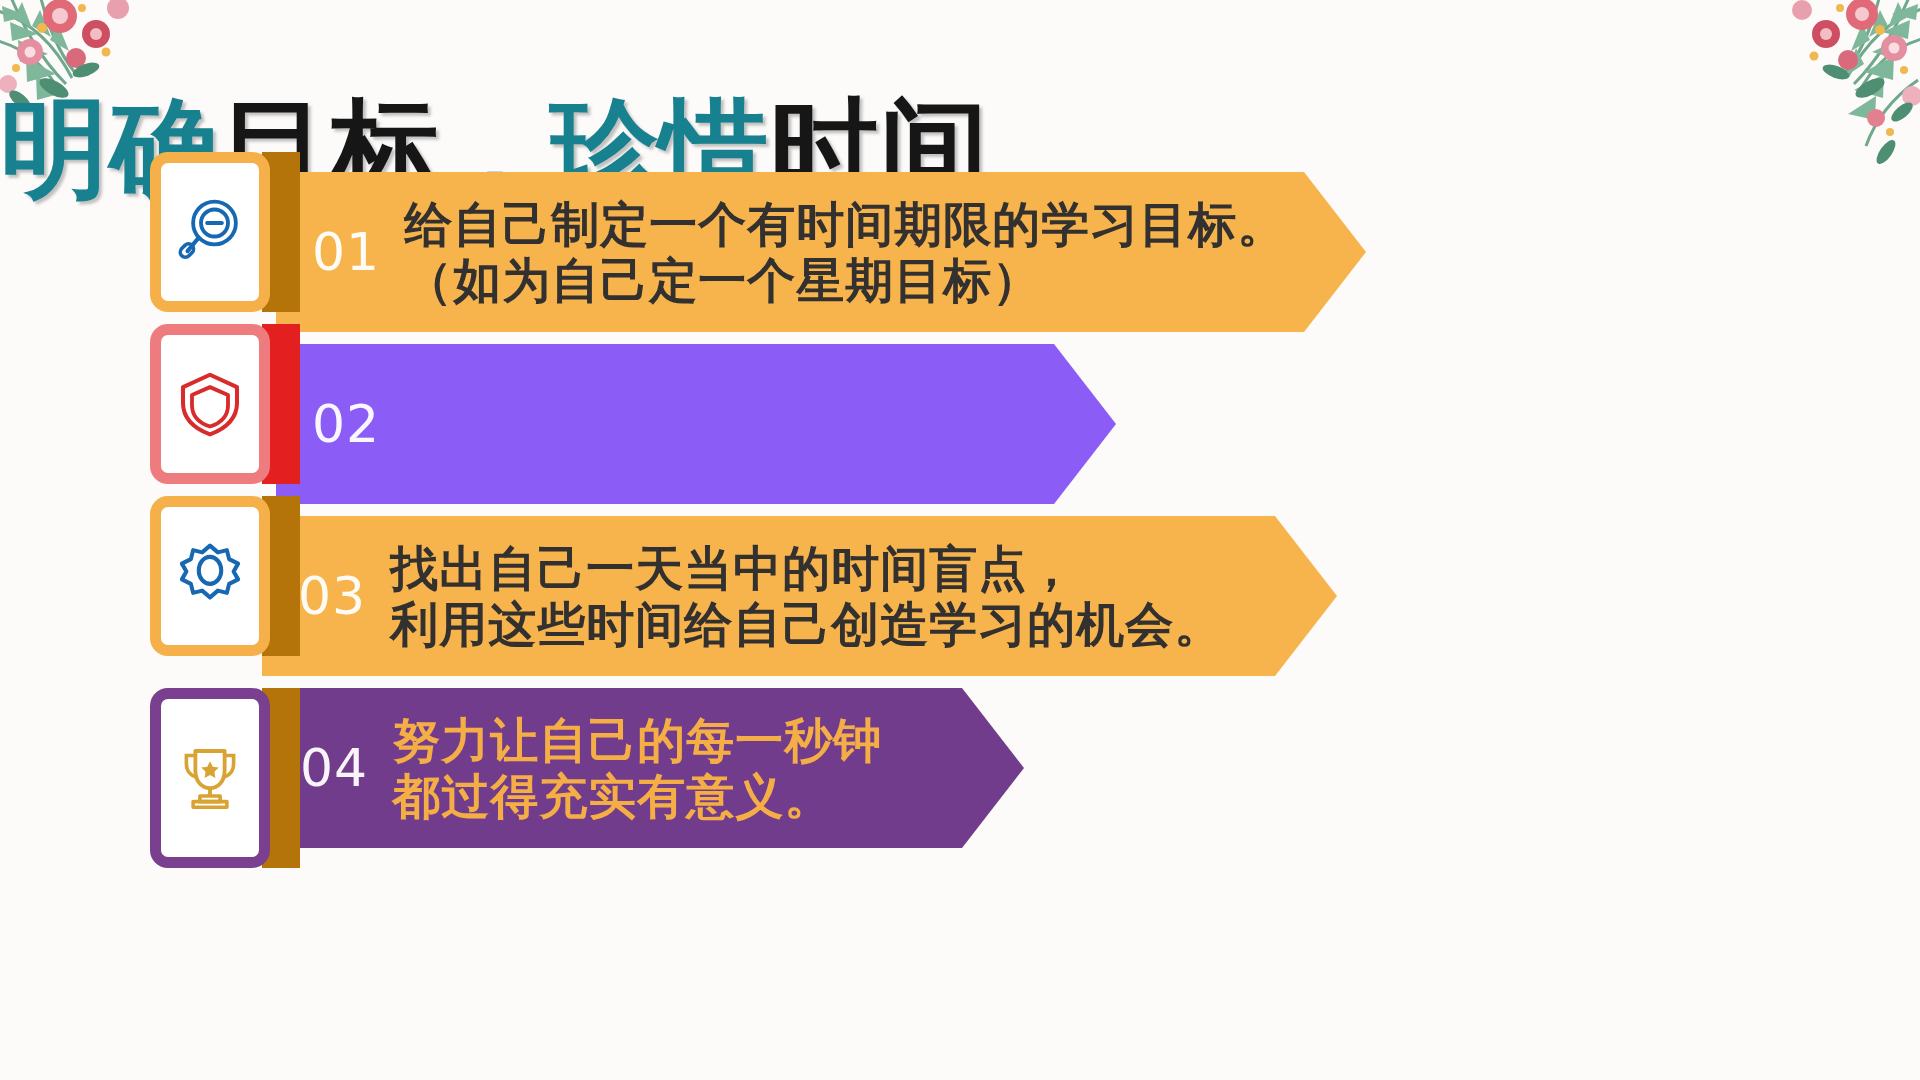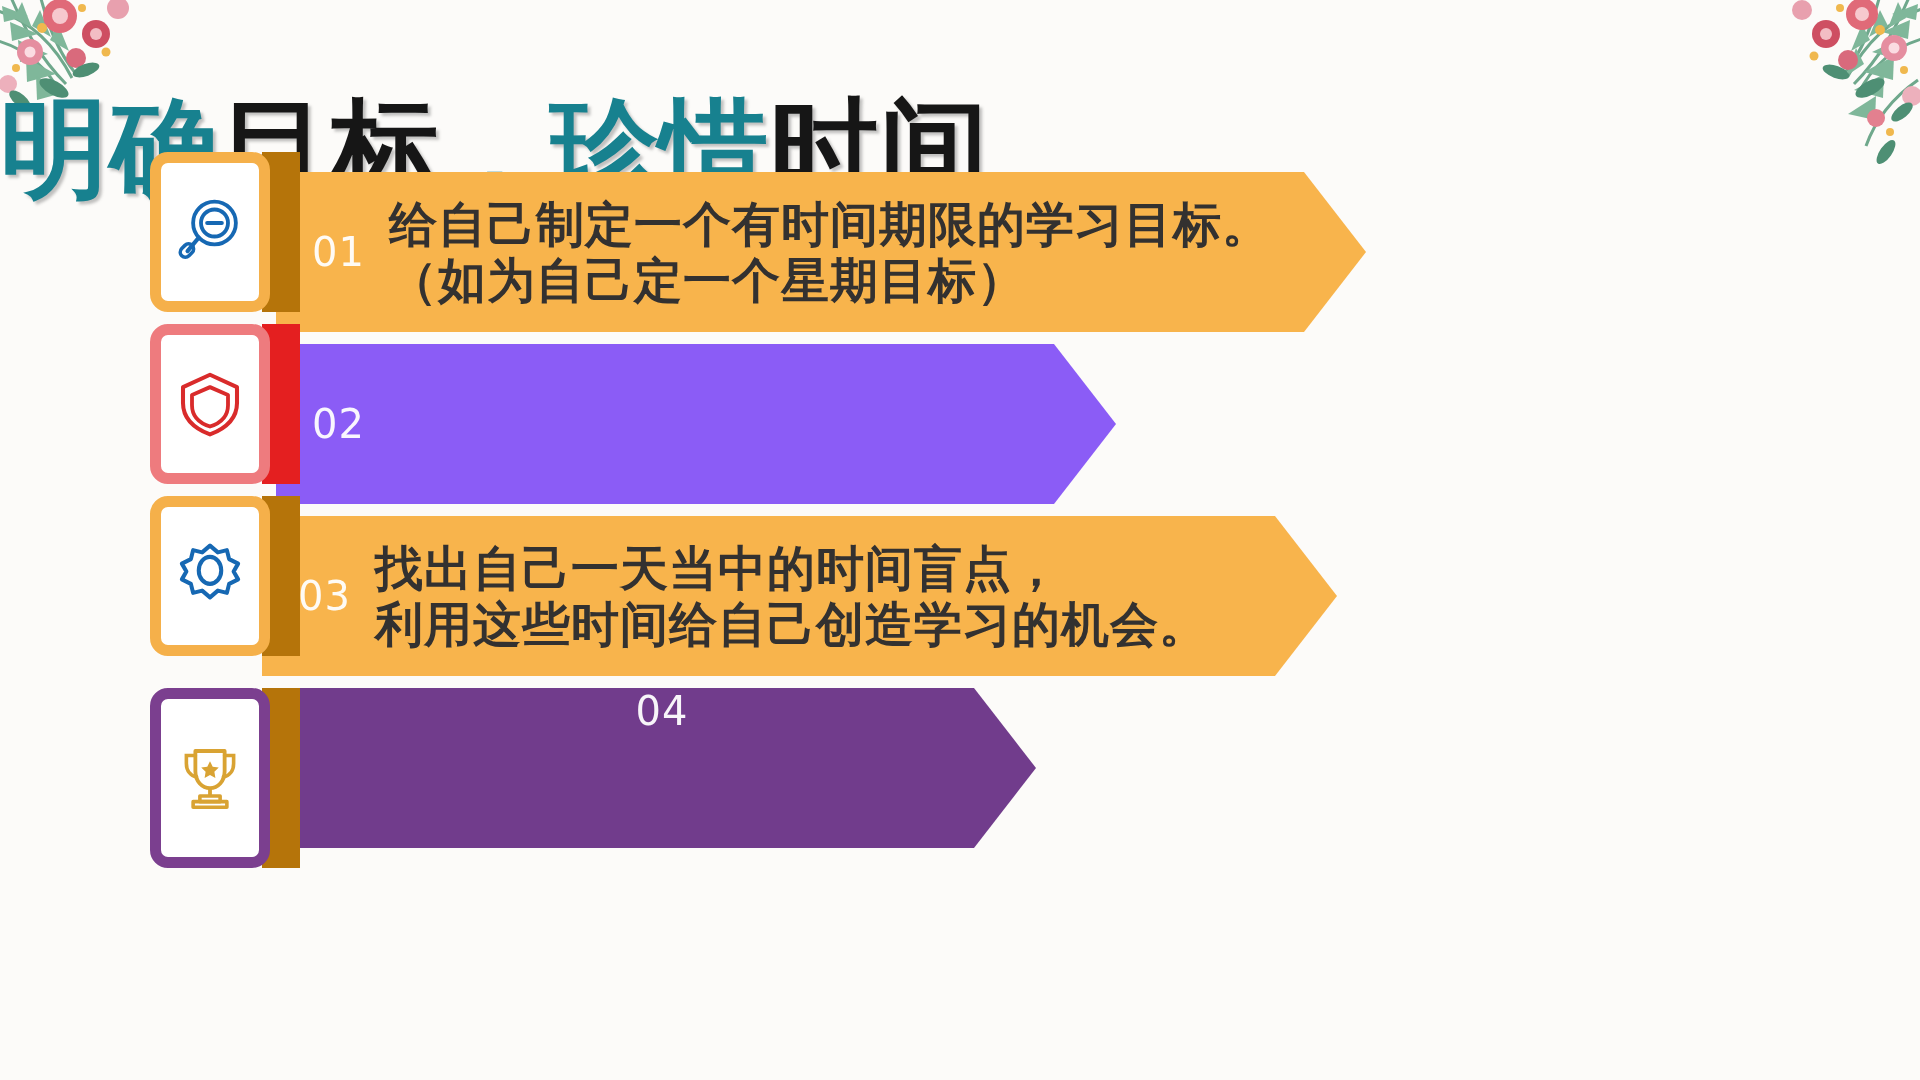--- a/index.html
+++ b/index.html
@@ -62,21 +62,21 @@
     position:absolute;
     height:136px;
     background:#F8B44C;
     z-index:1;
     display:flex;align-items:center;
     clip-path:polygon(0 0, calc(100% - 62px) 0, 100% 50%, calc(100% - 62px) 100%, 0 100%);
   }
   .banner.tall{height:160px;}
   .num{
     font-family:"DejaVu Sans","Liberation Sans",sans-serif;
-    color:#FFFFFF;font-size:40px;font-weight:400;
+    color:#FFFFFF;font-size:52px;font-weight:400;
     margin-left:36px;margin-right:24px;opacity:.95;
     letter-spacing:1px;flex:0 0 auto;
   }
   .btxt{
     font-size:48px;line-height:56px;font-weight:700;
     color:#333130;letter-spacing:1px;white-space:pre-line;
   }
 
   
   .r1 .icon-card{border-color:#F5B04A;}
@@ -247,22 +247,24 @@
         <div class="icon-card">
           <svg viewBox="0 0 64 64">
             <path d="M32 5 L39 11 L47 9 L49 17 L57 21 L53 28 L57 35 L49 39 L47 47 L39 45 L32 51 L25 45 L17 47 L15 39 L7 35 L11 28 L7 21 L15 17 L17 9 L25 11 Z" fill="none" stroke="#1668B3" stroke-width="3.6" stroke-linejoin="round"></path>
             <ellipse cx="32" cy="27" rx="10" ry="12" fill="none" stroke="#1668B3" stroke-width="3.6"></ellipse>
           </svg>
         </div>
       </div>
     </div>
 
     <div class="row r4" style="top:516px;">
-      <div class="banner tall" style="left:126px;top:20px;width:760px;flex-direction:column;">
+      <div class="banner tall" style="left:114px;top:20px;width:760px;">
         <span class="num">04</span>
+        <span class="btxt">努力让自己的每一秒钟
+都过得充实有意义。</span>
       </div>
       <div class="iconwrap" style="top:20px;">
         <div class="side" style="height:180px;"></div>
         <div class="icon-card" style="height:180px;">
           <svg viewBox="0 0 64 64">
             <path d="M19 8 H45 V26 C45 35 39 41 32 41 C25 41 19 35 19 26 Z" fill="none" stroke="#D9A333" stroke-width="3.4" stroke-linejoin="round"></path>
             <path d="M19 12 H11 V19 C11 26 15 30 20 31" fill="none" stroke="#D9A333" stroke-width="3.2" stroke-linecap="round"></path>
             <path d="M45 12 H53 V19 C53 26 49 30 44 31" fill="none" stroke="#D9A333" stroke-width="3.2" stroke-linecap="round"></path>
             <path d="M32 17 l2.4 4.9 5.4.8 -3.9 3.8 .9 5.4 -4.8-2.5 -4.8 2.5 .9-5.4 -3.9-3.8 5.4-.8 Z" fill="#D9A333"></path>
             <line x1="32" y1="41" x2="32" y2="48" stroke="#D9A333" stroke-width="3.4"></line>

